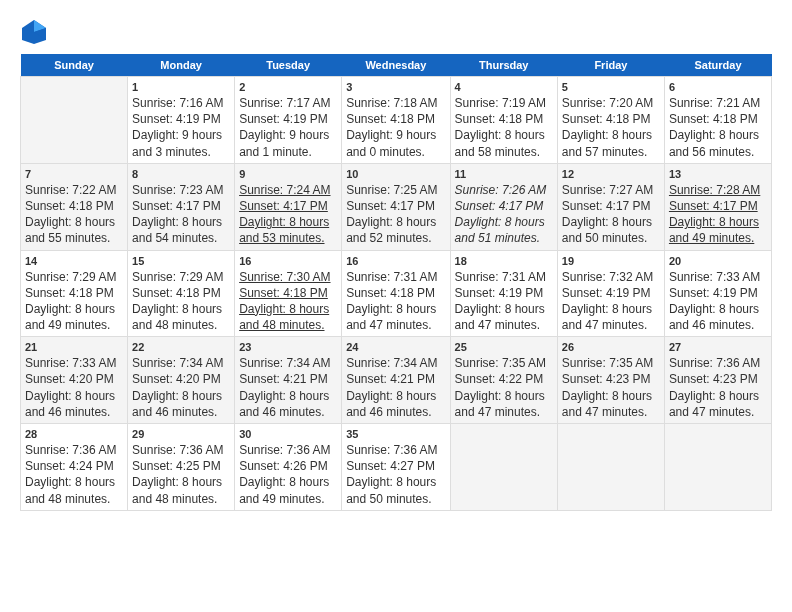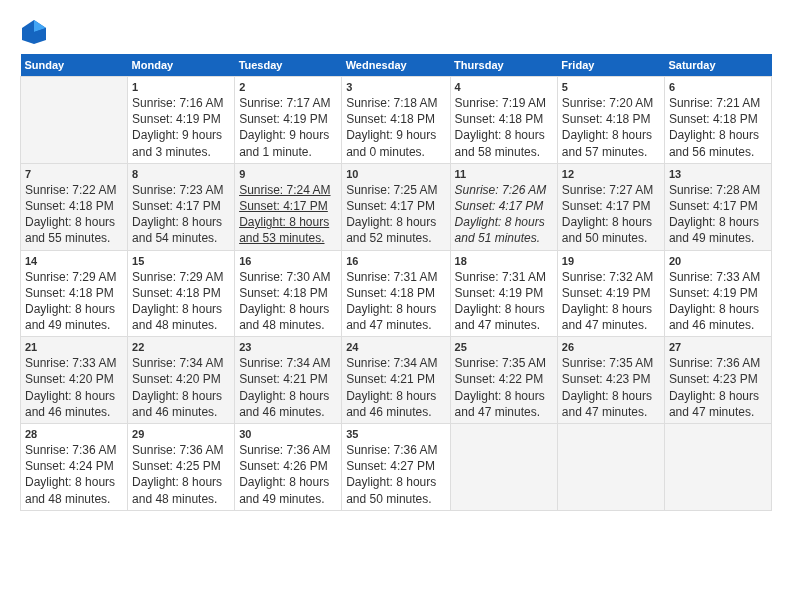--- a/index.html
+++ b/index.html
@@ -61,21 +61,21 @@
     }
     table {
       width: 100%;
       border-collapse: collapse;
       font-size: 9.5px;
     }
     thead th {
       background-color: #1565c0;
       color: #fff;
       padding: 5px 4px;
-      text-align: left;
+      text-align: center;
       font-size: 11px;
       font-weight: bold;
       margin-top: 28px;
     }
     tbody td {
       border: 1px solid #ddd;
       vertical-align: top;
       padding: 4px 4px 3px 4px;
       height: 78px;
       width: 113px;
@@ -223,21 +223,21 @@
           </td>
           <td>
             <span class="day-number">12</span>
             <div class="day-info" style="white-space: pre-line;">Sunrise: 7:27 AM
 Sunset: 4:17 PM
 Daylight: 8 hours
 and 50 minutes.</div>
           </td>
           <td>
             <span class="day-number">13</span>
-            <div class="day-info" style="white-space: pre-line;">Sunrise: 7:28 AM
+            <div class="day-info" style="white-space: pre-line; text-decoration: underline;">Sunrise: 7:28 AM
 Sunset: 4:17 PM
 Daylight: 8 hours
 and 49 minutes.</div>
           </td>
         </tr>
         <tr>
           <td>
             <span class="day-number">14</span>
             <div class="day-info" style="white-space: pre-line;">Sunrise: 7:29 AM
 Sunset: 4:18 PM
@@ -246,21 +246,21 @@
           </td>
           <td>
             <span class="day-number">15</span>
             <div class="day-info" style="white-space: pre-line;">Sunrise: 7:29 AM
 Sunset: 4:18 PM
 Daylight: 8 hours
 and 48 minutes.</div>
           </td>
           <td>
             <span class="day-number">16</span>
-            <div class="day-info" style="white-space: pre-line;">Sunrise: 7:30 AM
+            <div class="day-info" style="white-space: pre-line; text-decoration: underline;">Sunrise: 7:30 AM
 Sunset: 4:18 PM
 Daylight: 8 hours
 and 48 minutes.</div>
           </td>
           <td>
             <span class="day-number">16</span>
             <div class="day-info" style="white-space: pre-line;">Sunrise: 7:31 AM
 Sunset: 4:18 PM
 Daylight: 8 hours
 and 47 minutes.</div>

